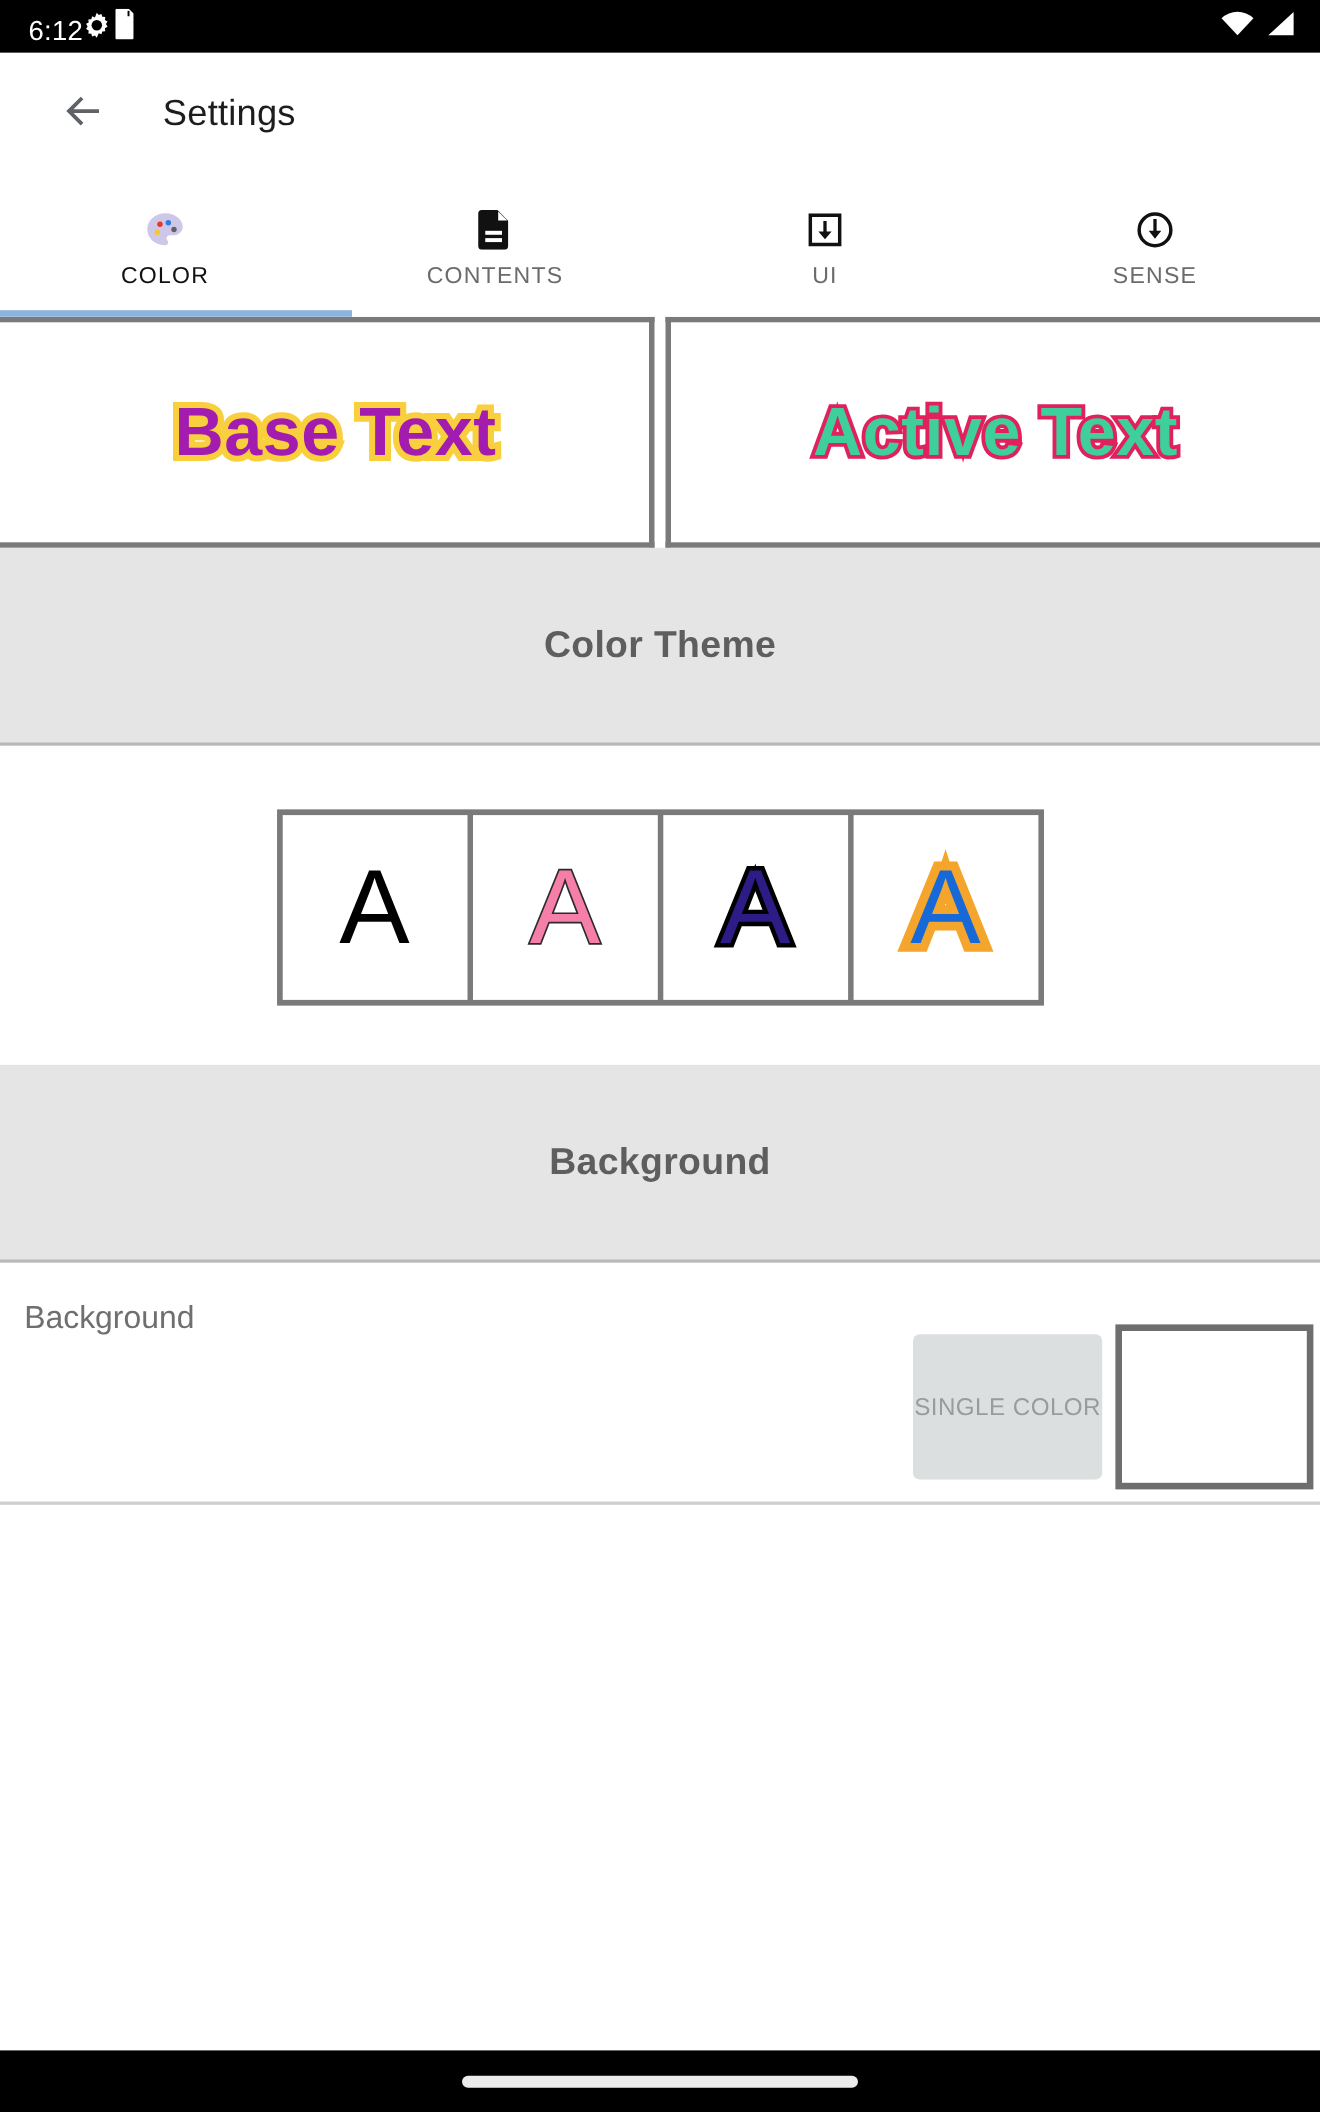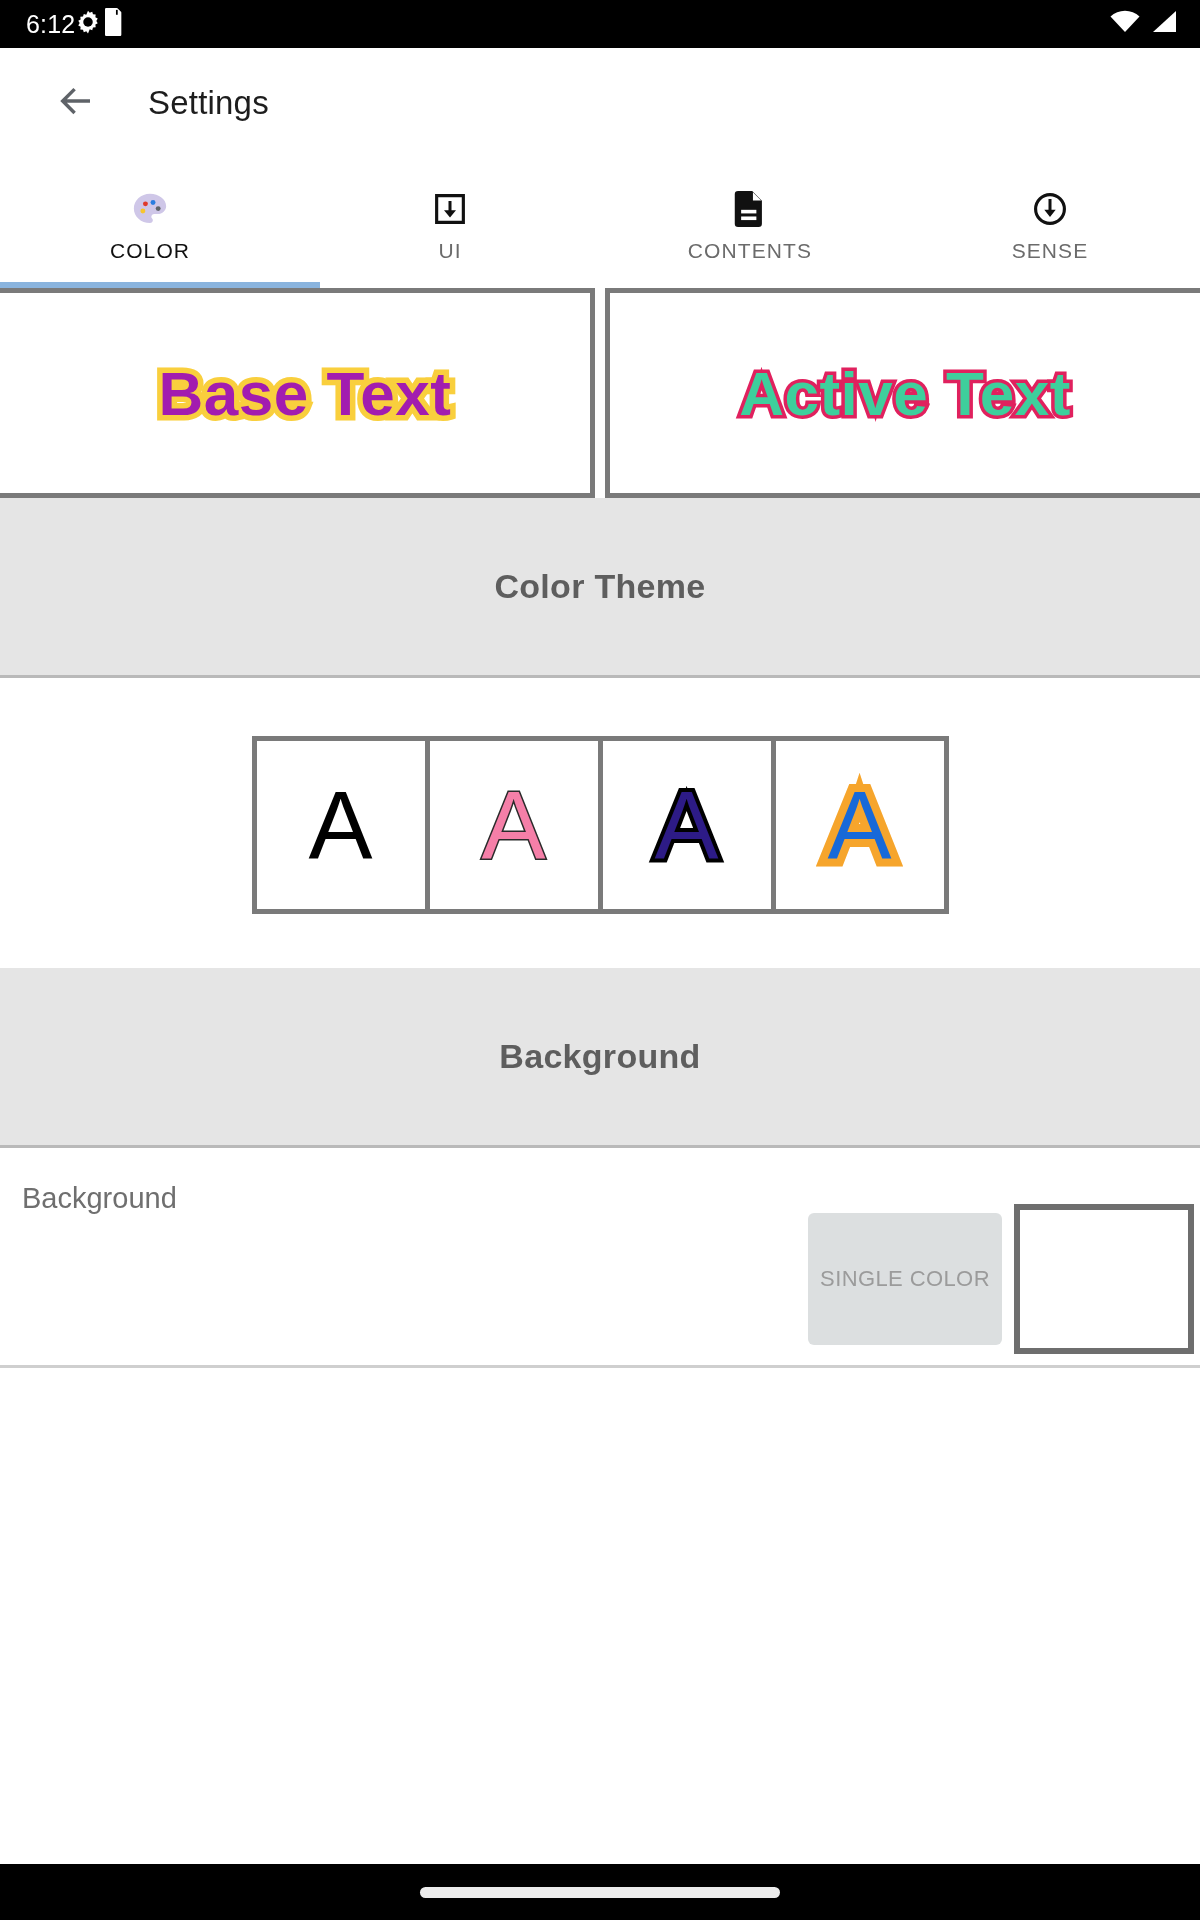--- a/index.html
+++ b/index.html
@@ -22,21 +22,21 @@
 
   
   .statusbar {
     height: 48px;
     background: #000000;
     display: flex;
     align-items: center;
     padding: 0 22px 0 26px;
     flex: 0 0 auto;
   }
-  .status-left { display: flex; align-items: center; }
+  .status-left { display: flex; align-items: flex-end; }
   .status-clock {
     color: #ffffff;
     font-size: 25px;
     letter-spacing: .2px;
     line-height: 1;
   }
   .status-right {
     margin-left: auto;
     display: flex;
     align-items: center;
@@ -211,21 +211,21 @@
   }
   .pref-controls {
     display: flex;
     align-items: center;
     justify-content: flex-end;
     gap: 12px;
     height: 150px;
     padding-bottom: 22px;
   }
   .single-color-btn {
-    width: 194px;
+    width: 172px;
     height: 132px;
     background: #dcdfe0;
     border-radius: 6px;
     display: flex;
     align-items: center;
     justify-content: center;
     color: #9b9b9b;
     font-size: 22px;
     letter-spacing: .4px;
     cursor: pointer;
@@ -321,43 +321,43 @@
           <circle cx="15.2" cy="14.6" r="2.6" fill="#e0392b"></circle>
           <circle cx="23.2" cy="13.2" r="2.6" fill="#2b7de0"></circle>
           <circle cx="28.6" cy="19.6" r="2.6" fill="#5f6368"></circle>
         </svg>
       </div>
       <div class="tab-label">COLOR</div>
     </div>
 
     <div class="tab">
       <div class="tab-icon">
-        <svg width="36" height="36" viewBox="0 0 24 24">
-          <path fill="none" stroke="#111111" stroke-width="2.1" d="M3.1 3.1h17.8v17.8H3.1z"></path>
-          <path fill="#111111" d="M11 6.6h2v6.3h3L12 17.7 8 12.9h3z"></path>
-        </svg>
-      </div>
-      <div class="tab-label">UI</div>
-    </div>
-
-    <div class="tab">
-      <div class="tab-icon">
         <svg width="34" height="36" viewBox="0 0 22 26">
           <path fill="#111111" d="M2.4 0h10.2l7 7v16.6A2.4 2.4 0 0 1 17.2 26H2.4A2.4 2.4 0 0 1 0 23.6V2.4A2.4 2.4 0 0 1 2.4 0z"></path>
           <path fill="#ffffff" d="M13.1 0.9v6h6z"></path>
           <rect x="4.6" y="13.6" width="11" height="2.6" fill="#ffffff"></rect>
           <rect x="4.6" y="18.4" width="11" height="2.6" fill="#ffffff"></rect>
         </svg>
       </div>
       <div class="tab-label">CONTENTS</div>
     </div>
 
     <div class="tab">
       <div class="tab-icon">
         <svg width="36" height="36" viewBox="0 0 24 24">
+          <path fill="none" stroke="#111111" stroke-width="2.1" d="M3.1 3.1h17.8v17.8H3.1z"></path>
+          <path fill="#111111" d="M11 6.6h2v6.3h3L12 17.7 8 12.9h3z"></path>
+        </svg>
+      </div>
+      <div class="tab-label">UI</div>
+    </div>
+
+    <div class="tab">
+      <div class="tab-icon">
+        <svg width="36" height="36" viewBox="0 0 24 24">
           <circle cx="12" cy="12" r="9.6" fill="none" stroke="#111111" stroke-width="2.1"></circle>
           <path fill="#111111" d="M11 5.4h2v7.1h2.8L12 17.4 8.2 12.5H11z"></path>
         </svg>
       </div>
       <div class="tab-label">SENSE</div>
     </div>
 
     <div class="tab-indicator"></div>
   </div>
 

